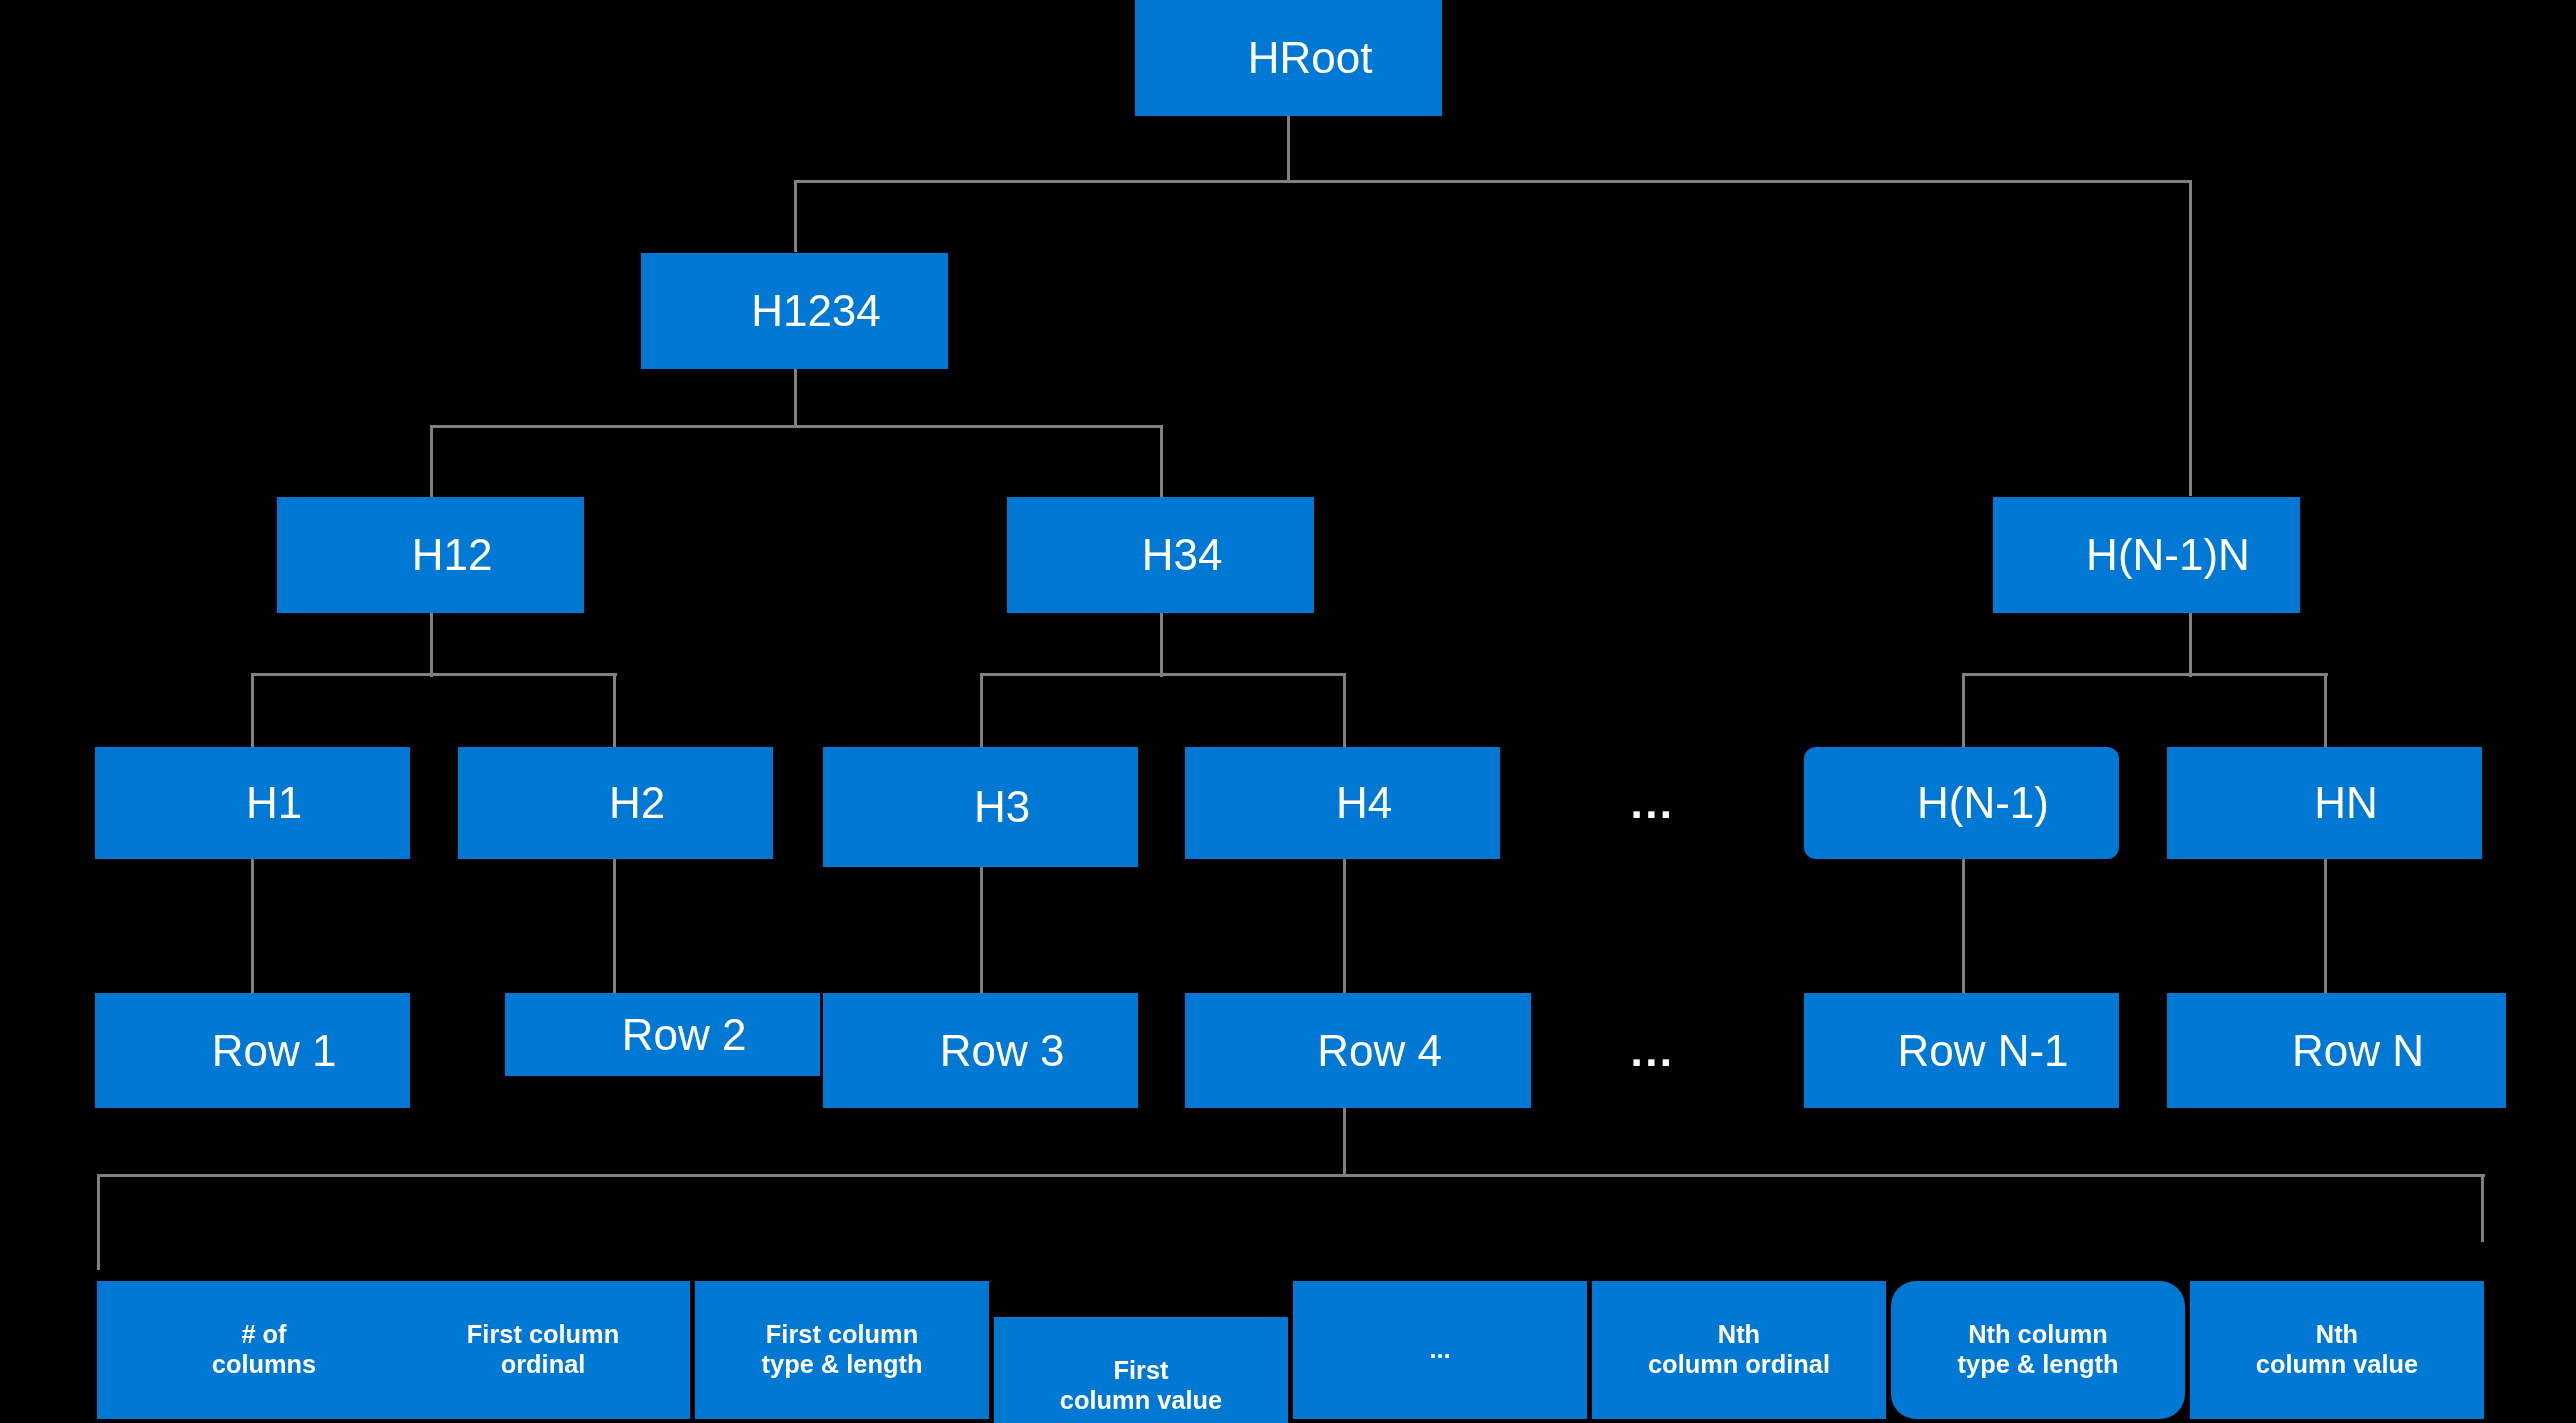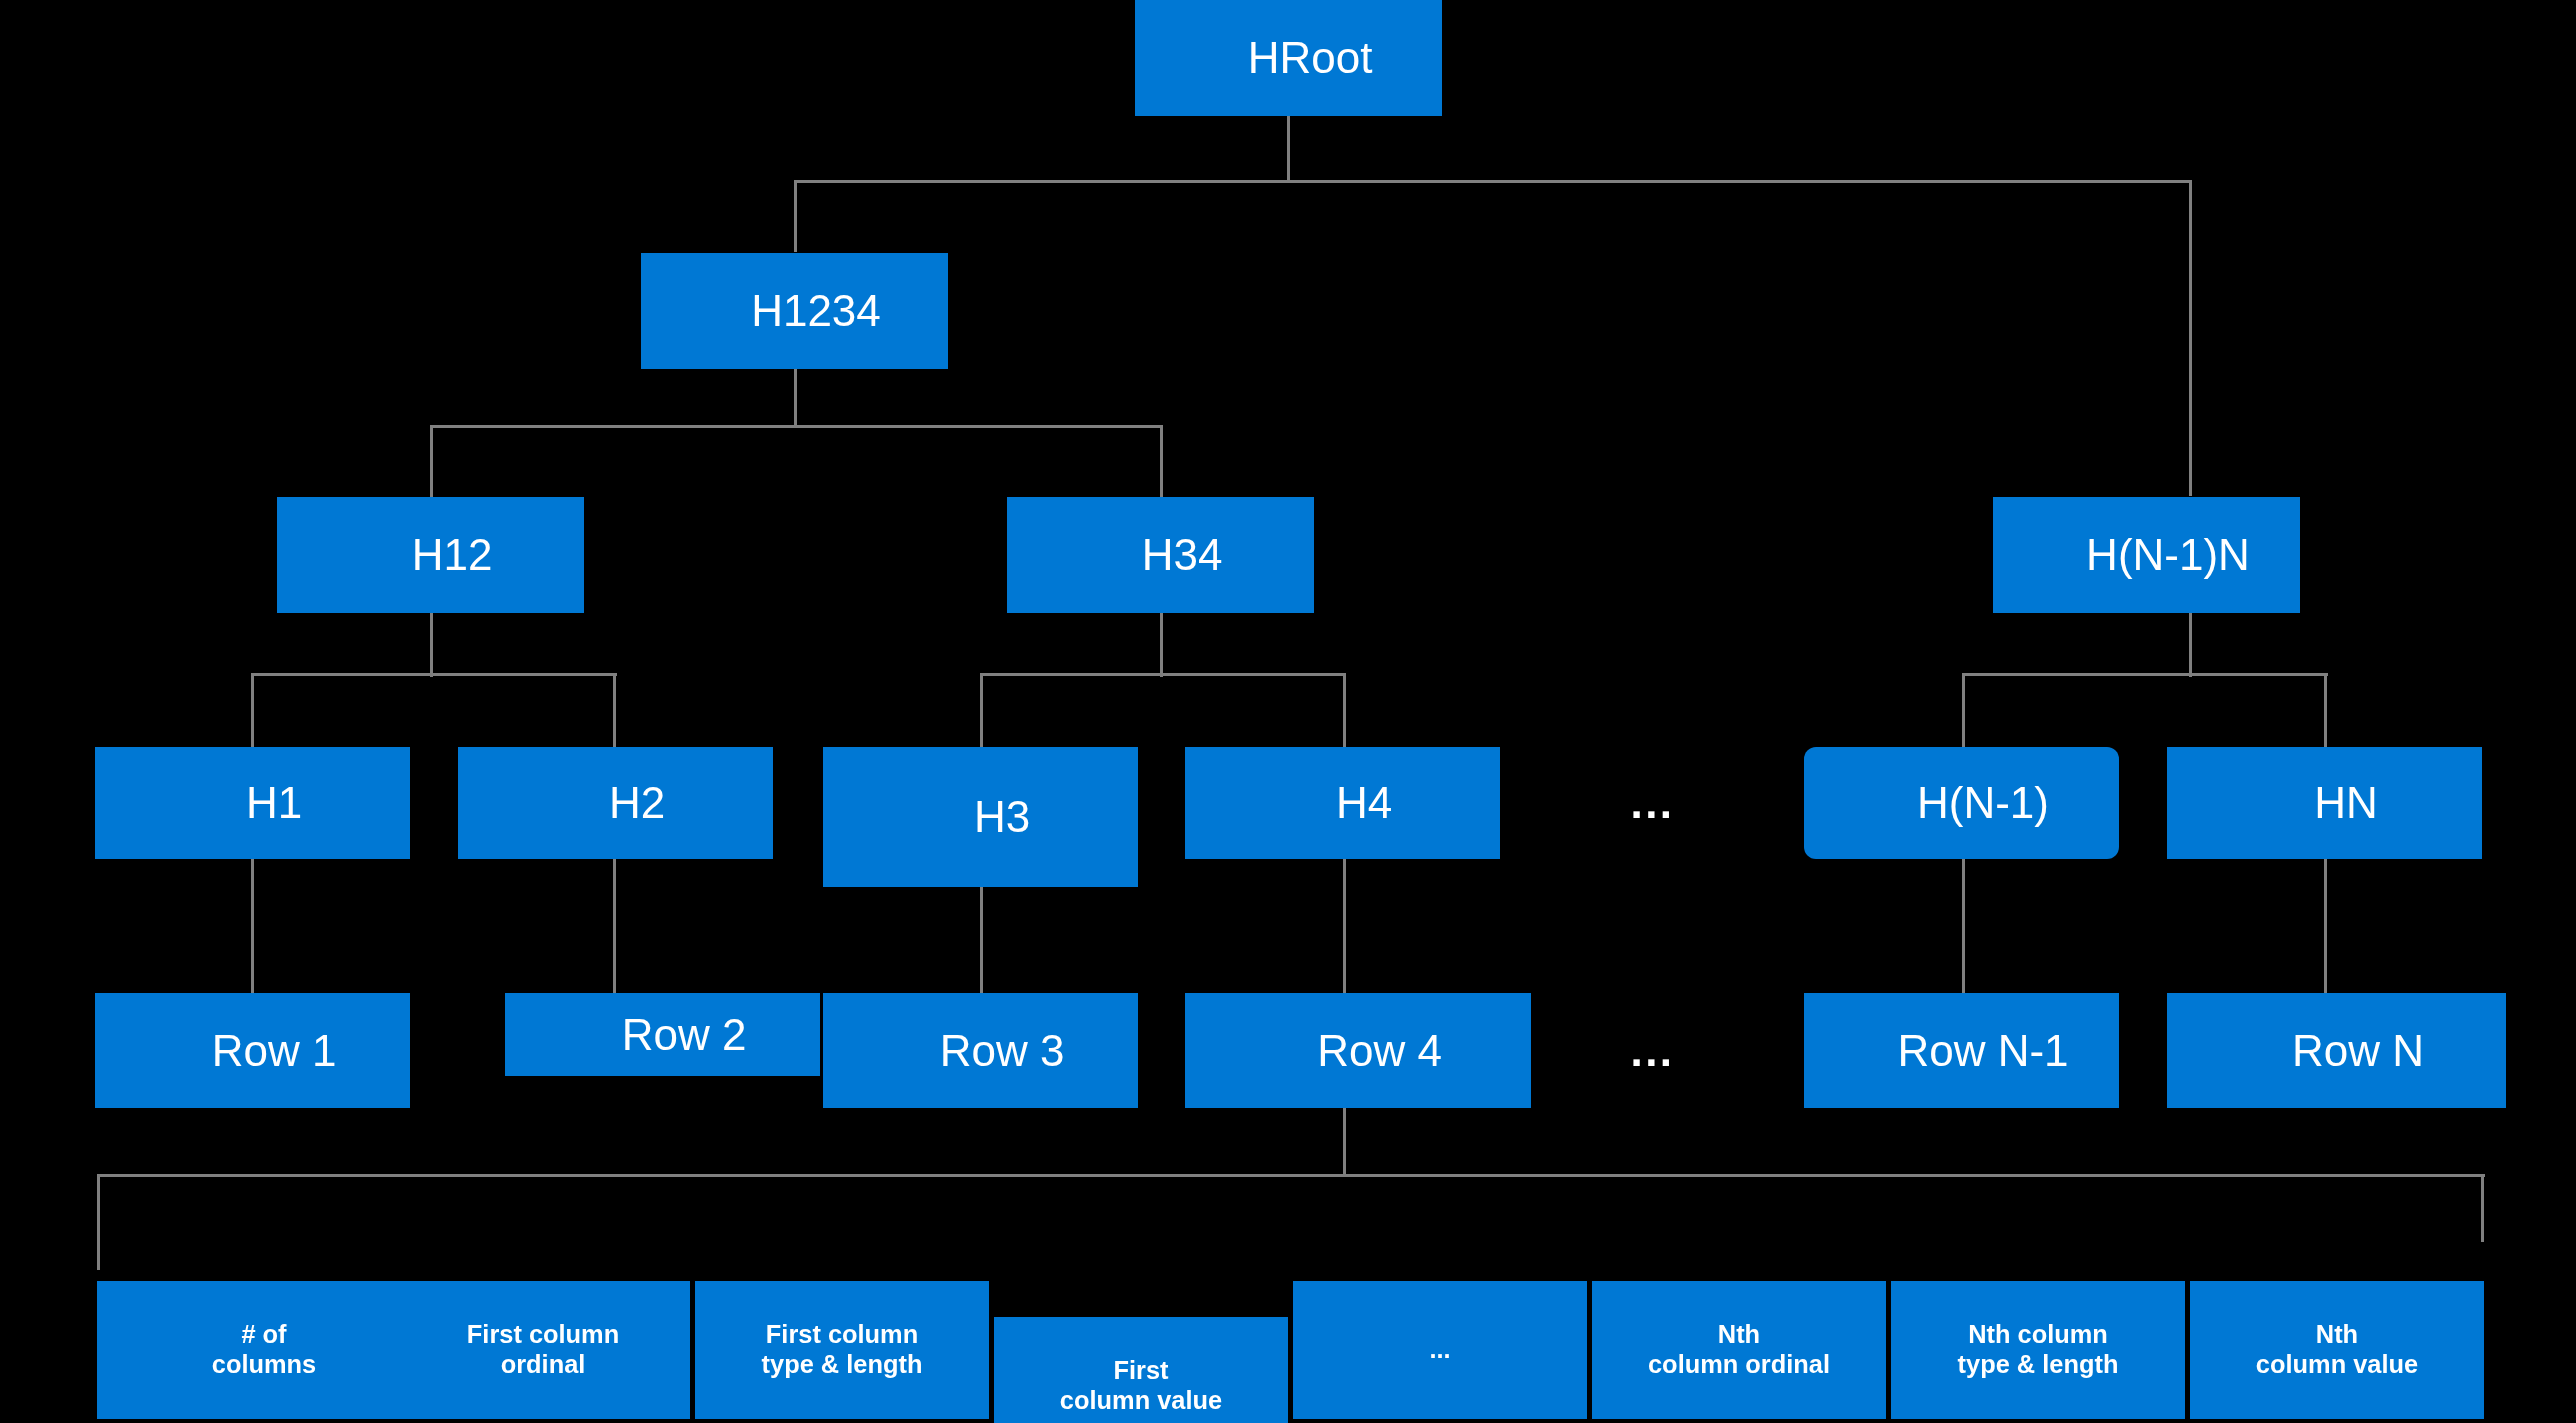--- a/index.html
+++ b/index.html
@@ -104,21 +104,21 @@
   <div class="node node-lg" style="left:1135px; top:0px; width:307px; height:116px;">HRoot</div>
 
   <div class="node node-lg" style="left:641px; top:253px; width:307px; height:116px;">H1234</div>
 
   <div class="node node-lg" style="left:277px; top:497px; width:307px; height:116px;">H12</div>
   <div class="node node-lg" style="left:1007px; top:497px; width:307px; height:116px;">H34</div>
   <div class="node node-lg" style="left:1993px; top:497px; width:307px; height:116px;">H(N-1)N</div>
 
   <div class="node node-lg" style="left:95px; top:747px; width:315px; height:112px;">H1</div>
   <div class="node node-lg" style="left:458px; top:747px; width:315px; height:112px;">H2</div>
-  <div class="node node-lg" style="left:823px; top:747px; width:315px; height:140px;">H3</div>
+  <div class="node node-lg" style="left:823px; top:747px; width:315px; height:120px;">H3</div>
   <div class="node node-lg" style="left:1185px; top:747px; width:315px; height:112px;">H4</div>
   <div class="node node-lg" style="left:1804px; top:747px; width:315px; height:112px;border-radius:12px;">H(N-1)</div>
   <div class="node node-lg" style="left:2167px; top:747px; width:315px; height:112px;">HN</div>
 
   <div class="ellipsis" style="left:1593px; top:747px; width:119px; height:112px;">...</div>
 
   <div class="node node-lg" style="left:95px; top:993px; width:315px; height:115px;">Row 1</div>
   <div class="node node-lg" style="left:458px; top:993px; width:315px; height:83px;margin-left:47px;">Row 2</div>
   <div class="node node-lg" style="left:823px; top:993px; width:315px; height:115px;">Row 3</div>
   <div class="node node-lg" style="left:1185px; top:993px; width:346px; height:115px;">Row 4</div>
@@ -126,17 +126,17 @@
   <div class="node node-lg" style="left:2167px; top:993px; width:339px; height:115px;">Row N</div>
 
   <div class="ellipsis" style="left:1593px; top:993px; width:119px; height:115px;">...</div>
 
   <div class="node node-leaf" style="left: 97px; top: 1281px; width: 334px; height: 138px;"># of<br>columns</div>
   <div class="node node-leaf" style="left: 396px; top: 1281px; width: 294px; height: 138px;">First column<br>ordinal</div>
   <div class="node node-leaf" style="left: 695px; top: 1281px; width: 294px; height: 138px;">First column<br>type &amp; length</div>
   <div class="node node-leaf" style="left: 994px; top: 1281px; width: 294px; height: 138px; margin-top: 36px;">First<br>column value</div>
   <div class="node node-leaf" style="left: 1293px; top: 1281px; width: 294px; height: 138px;">...</div>
   <div class="node node-leaf" style="left: 1592px; top: 1281px; width: 294px; height: 138px;">Nth<br>column ordinal</div>
-  <div class="node node-leaf" style="left: 1891px; top: 1281px; width: 294px; height: 138px;">Nth column<br>type &amp; length</div>
+  <div class="node node-leaf" style="left: 1891px; top: 1281px; width: 294px; height: 138px; border-radius: 25px;">Nth column<br>type &amp; length</div>
   <div class="node node-leaf" style="left: 2190px; top: 1281px; width: 294px; height: 138px;">Nth<br>column value</div>
 
 </div>
 
 
 </body></html>

